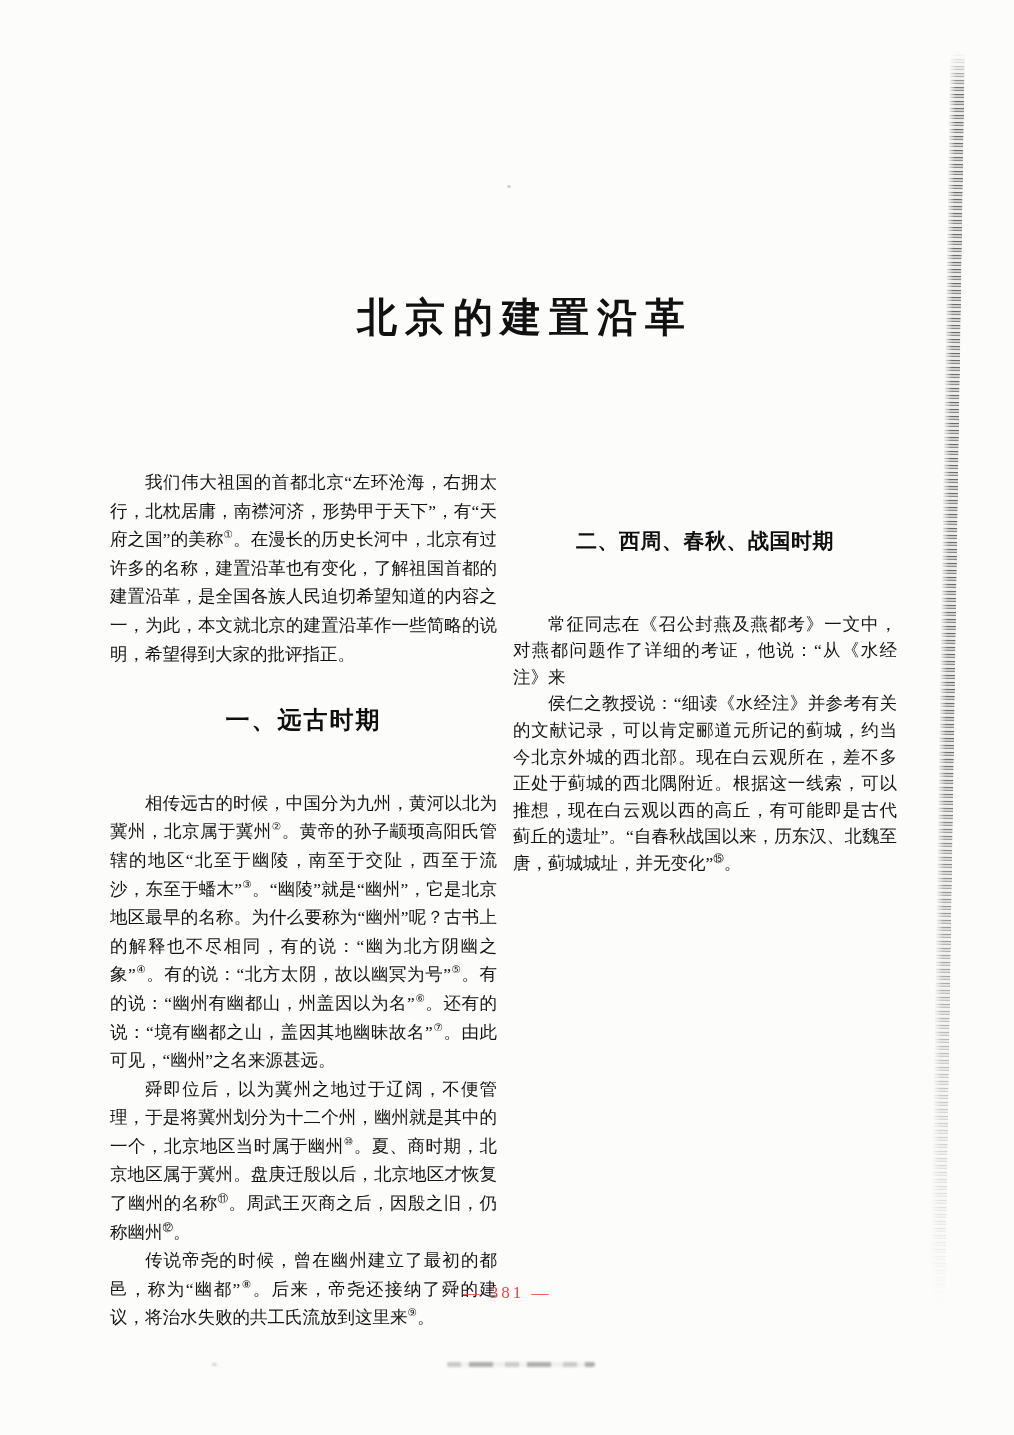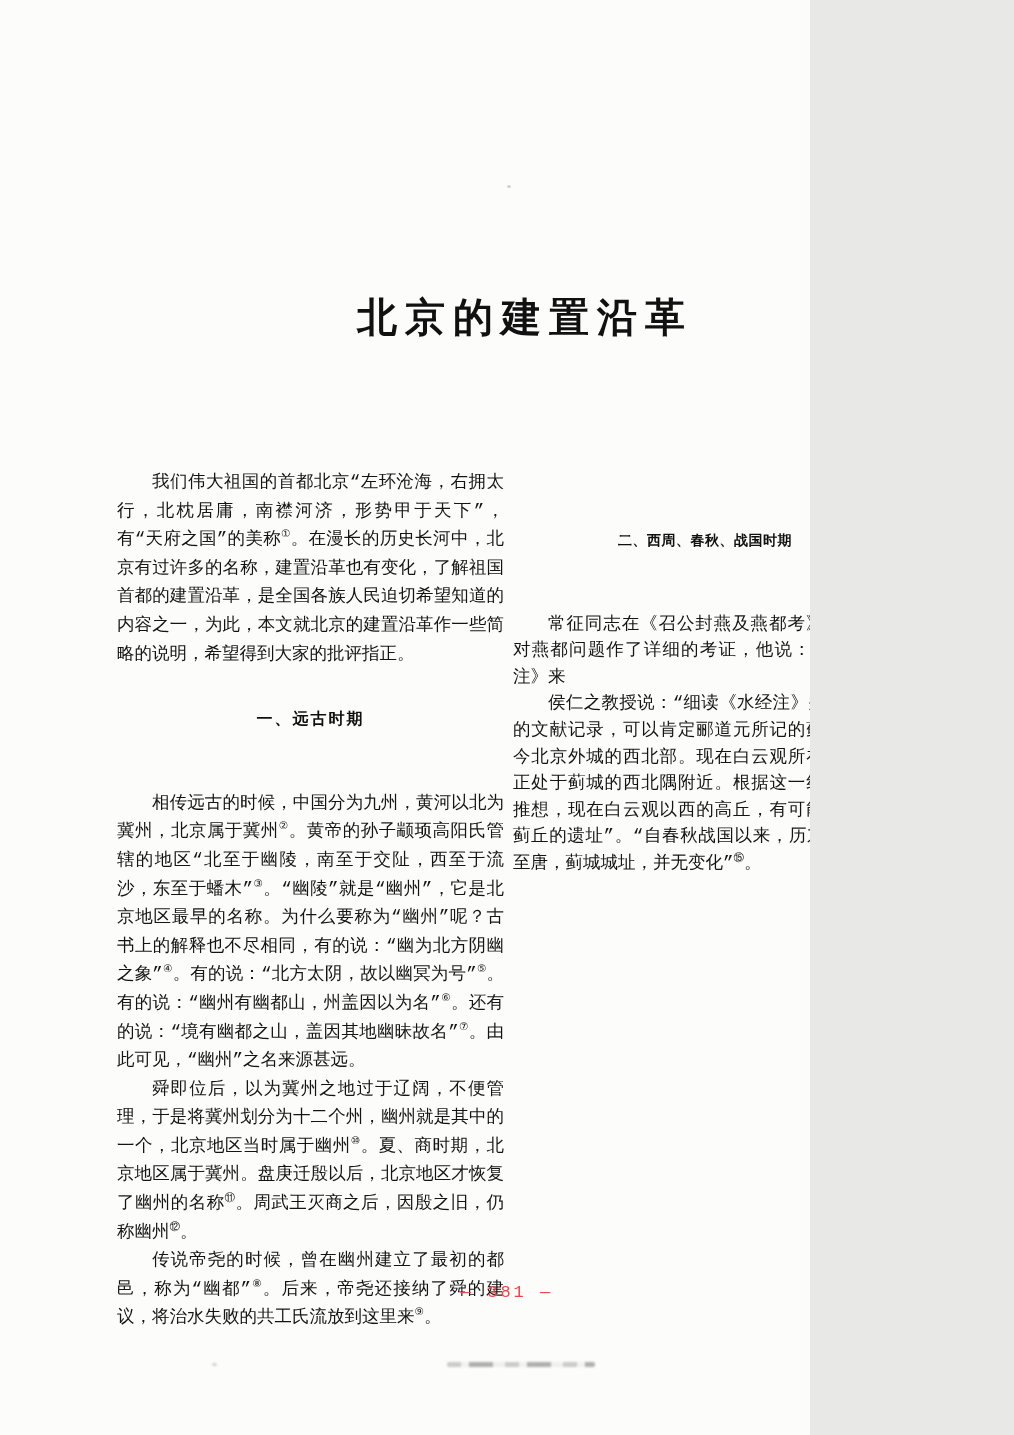--- a/index.html
+++ b/index.html
@@ -1,41 +1,41 @@
 <!DOCTYPE html>
 <html><head>
 <meta charset="utf-8">
 <style>
   html,body{margin:0;padding:0;background:#e8e8e6;}
   .page{
     position:relative;
-    width:810px;height:1435px;
+    width:1014px;height:1435px;
     background:#fcfcfb;
     overflow:hidden;
-    font-family:Liberation Mono, monospace;
+    font-family:Liberation Serif, serif;
     color:#161616;
   }
   .title{
     position:absolute;left:130px;top:290px;width:790px;
     text-align:center;font-size:40px;font-weight:bold;
     letter-spacing:8px;color:#111;white-space:nowrap;
   }
   .col{
     position:absolute;text-align:justify;
     font-size:17.5px;color:#141414;
   }
-  .col-left{left:110px;top:468px;width:387px;line-height:28.6px;margin-left:7px;}
+  .col-left{left:110px;top:468px;width:387px;line-height:28.6px;}
   .col-right{left:513px;top:528px;width:384px;line-height:26.6px;}
   .col p{margin:0;text-indent:2em;}
   .section-heading{
     font-weight:bold;text-align:center;text-indent:0;color:#0f0f0f;
     white-space:nowrap;
   }
-  .h-left{font-size:16px;letter-spacing:2px;margin:38px 0 54px 0;}
-  .h-right{font-size:14px;letter-spacing:0.5px;margin:0 0 56px 0;}
+  .h-left{font-size:24px;letter-spacing:2px;margin:38px 0 54px 0;}
+  .h-right{font-size:21px;letter-spacing:0.5px;margin:0 0 56px 0;}
   sup{font-size:0.60em;line-height:0;vertical-align:super;letter-spacing:0;}
   .page-number{
     position:absolute;left:397px;top:1283px;width:220px;
     text-align:center;font-size:17px;letter-spacing:3px;color:#ef4444;
   }
   
   .scan-band{
     position:absolute;left:950px;top:52px;width:15px;height:1255px;
     transform:rotate(0.9deg);transform-origin:top center;
     background:

